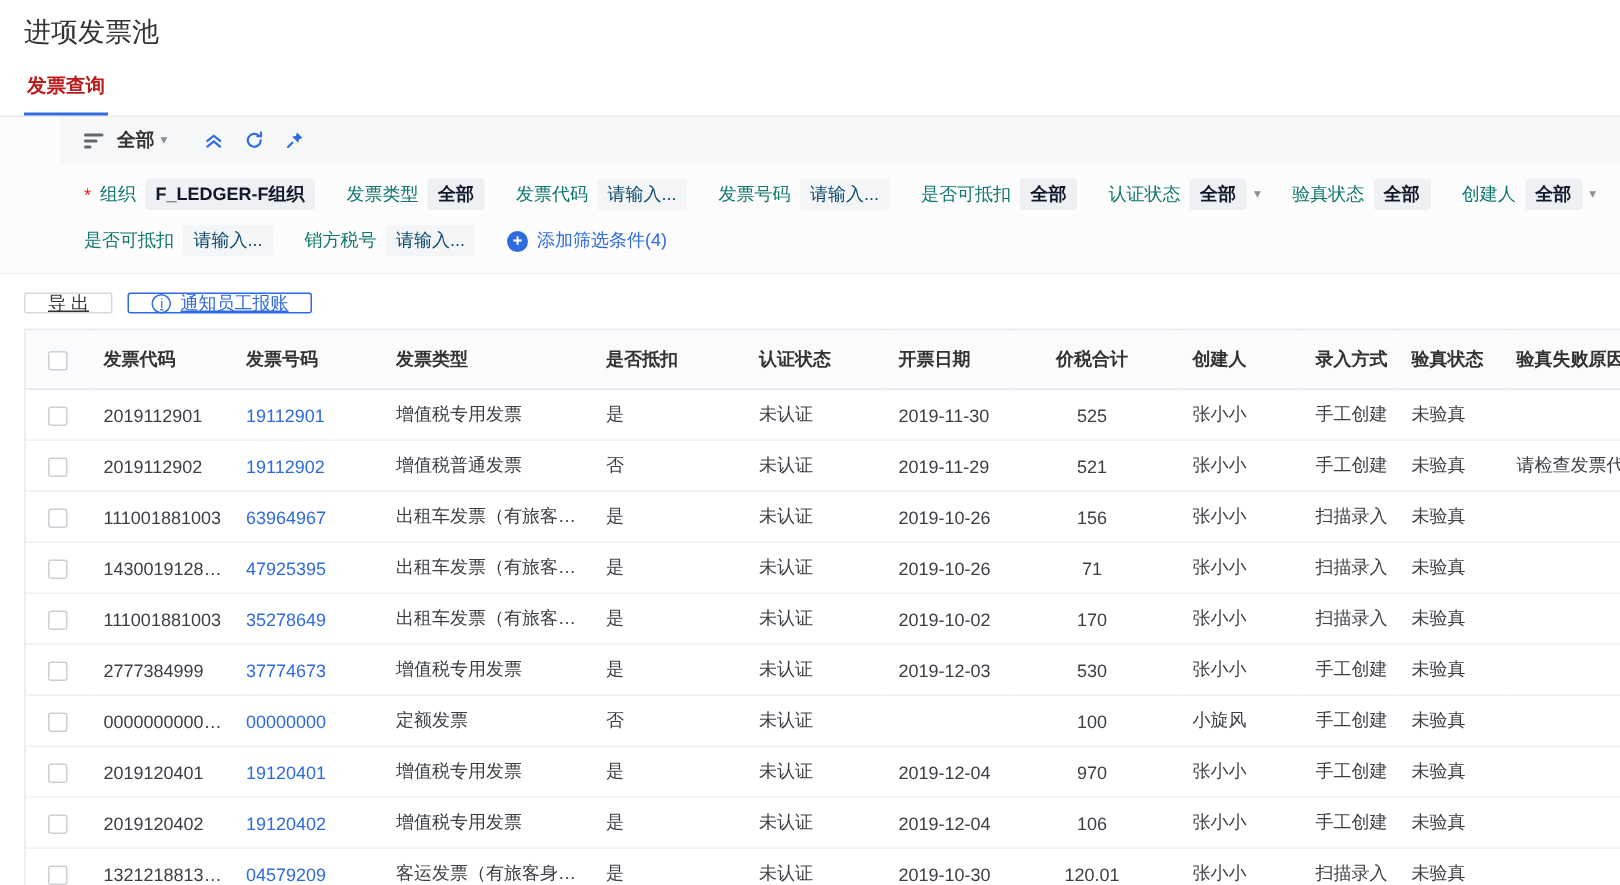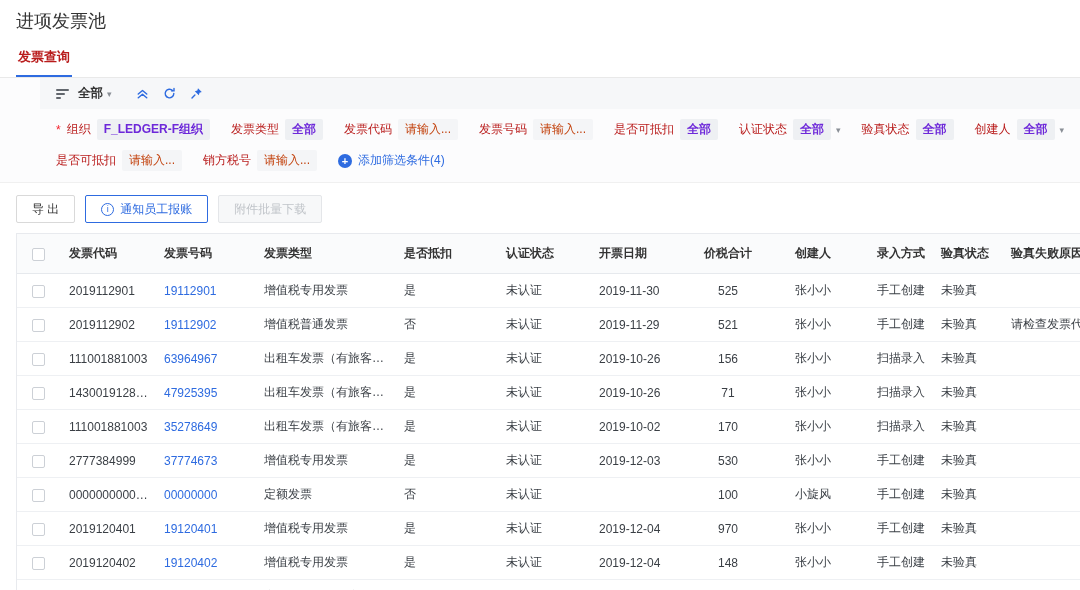--- a/index.html
+++ b/index.html
@@ -20,29 +20,29 @@
   .scheme-select { display:inline-flex; align-items:center; gap:4px; cursor:pointer; }
   .scheme-select b { font-size:12.5px; color:#333; }
   .caret { font-size:9px; color:#8a8f96; }
   .icon-btn { display:inline-flex; align-items:center; cursor:pointer; margin-left:3px; }
   .icon-btn svg { display:block; }
   .icon-gap { width:2px; }
 
   .fields { display:flex; align-items:center; gap:21px; padding:10px 16px 0; white-space:nowrap; overflow:hidden; }
   .ffield { display:inline-flex; align-items:center; gap:6px; }
   .req { color:#f5222d; }
-  .flabel { color:#b91c1c; }
-  .chip { background:#eef0f3; color:#6d28d9; font-weight:700; padding:2px 7px; border-radius:2px; cursor:pointer; }
-  .finput { background:#f4f5f7; color:#c2410c; padding:2px 7px; border-radius:2px; min-width:54px; cursor:text; }
+  .flabel { color:#0f766e; }
+  .chip { background:#eef0f3; color:#0f172a; font-weight:700; padding:2px 7px; border-radius:2px; cursor:pointer; }
+  .finput { background:#f4f5f7; color:#0c4a6e; padding:2px 7px; border-radius:2px; min-width:54px; cursor:text; }
   .fcaret { font-size:9px; color:#8a8f96; margin-left:-1px; }
   .add-cond { display:inline-flex; align-items:center; gap:6px; color:#2e6be0; cursor:pointer; }
   .plus-icon { width:14px; height:14px; border-radius:50%; background:#2e6be0; color:#fff; font-size:11px; line-height:14px; text-align:center; font-weight:700; }
 
   .toolbar { display:flex; align-items:center; gap:10px; padding:12px 16px 10px; background:#fff; }
-  .btn { height:28px; padding:0 15px; border:1px solid #d9d9d9; background:#fff; border-radius:2px; font-size:12px; color:#333; cursor:pointer; display:inline-flex; align-items:center; gap:6px; font-family:inherit; }
+  .btn { height:14px; padding:0 15px; border:1px solid #d9d9d9; background:#fff; border-radius:2px; font-size:12px; color:#333; cursor:pointer; display:inline-flex; align-items:center; gap:6px; font-family:inherit;text-decoration:underline; }
   .btn-blue { border-color:#2e6be0; color:#2e6be0; }
   .info-icon { width:13px; height:13px; border:1px solid #2e6be0; border-radius:50%; font-size:9px; line-height:11px; text-align:center; color:#2e6be0; font-style:normal; }
   .btn-disabled { color:#c0c4c9; background:#f7f8f9; border-color:#e4e6e9; cursor:not-allowed; }
 
   .table-wrap { margin-left:16px; width:1064px; overflow:hidden; border:1px solid #e8eaee; border-right:none; }
   table { border-collapse:collapse; table-layout:fixed; width:1136px; }
   th, td { text-align:left; font-size:12px; white-space:nowrap; overflow:hidden; text-overflow:ellipsis; }
   th { font-weight:700; color:#333; padding:11px 8px; background:#fafbfc; border-bottom:1px solid #e6e9ed; }
   td { padding:8px 8px; border-bottom:1px solid #eef0f3; color:#3a3f45; }
   tbody tr:last-child td { border-bottom:none; }
@@ -146,21 +146,20 @@
       </span>
     </div>
 </div>
 
 <div class="toolbar">
   <button class="btn">导 出</button>
   <button class="btn btn-blue">
     <span class="info-icon">i</span>
     <span>通知员工报账</span>
   </button>
-  <button class="btn btn-disabled">附件批量下载</button>
 </div>
 
 <div class="table-wrap">
   <table>
     <colgroup>
       <col style="width:44px">
         <col style="width:95px">
         <col style="width:100px">
         <col style="width:140px">
       <col style="width:102px">
@@ -302,21 +301,21 @@
           <td></td>
         </tr>
         <tr>
           <td class="td-check"><span class="checkbox"></span></td>
           <td>2019120402</td>
           <td><span class="link">19120402</span></td>
           <td>增值税专用发票</td>
           <td>是</td>
           <td>未认证</td>
           <td>2019-12-04</td>
-          <td class="num">148</td>
+          <td class="num">106</td>
           <td>张小小</td>
           <td>手工创建</td>
           <td>未验真</td>
           <td></td>
         </tr>
         <tr>
           <td class="td-check"><span class="checkbox"></span></td>
           <td>132121881313</td>
           <td><span class="link">04579209</span></td>
           <td>客运发票（有旅客身份信...</td>

